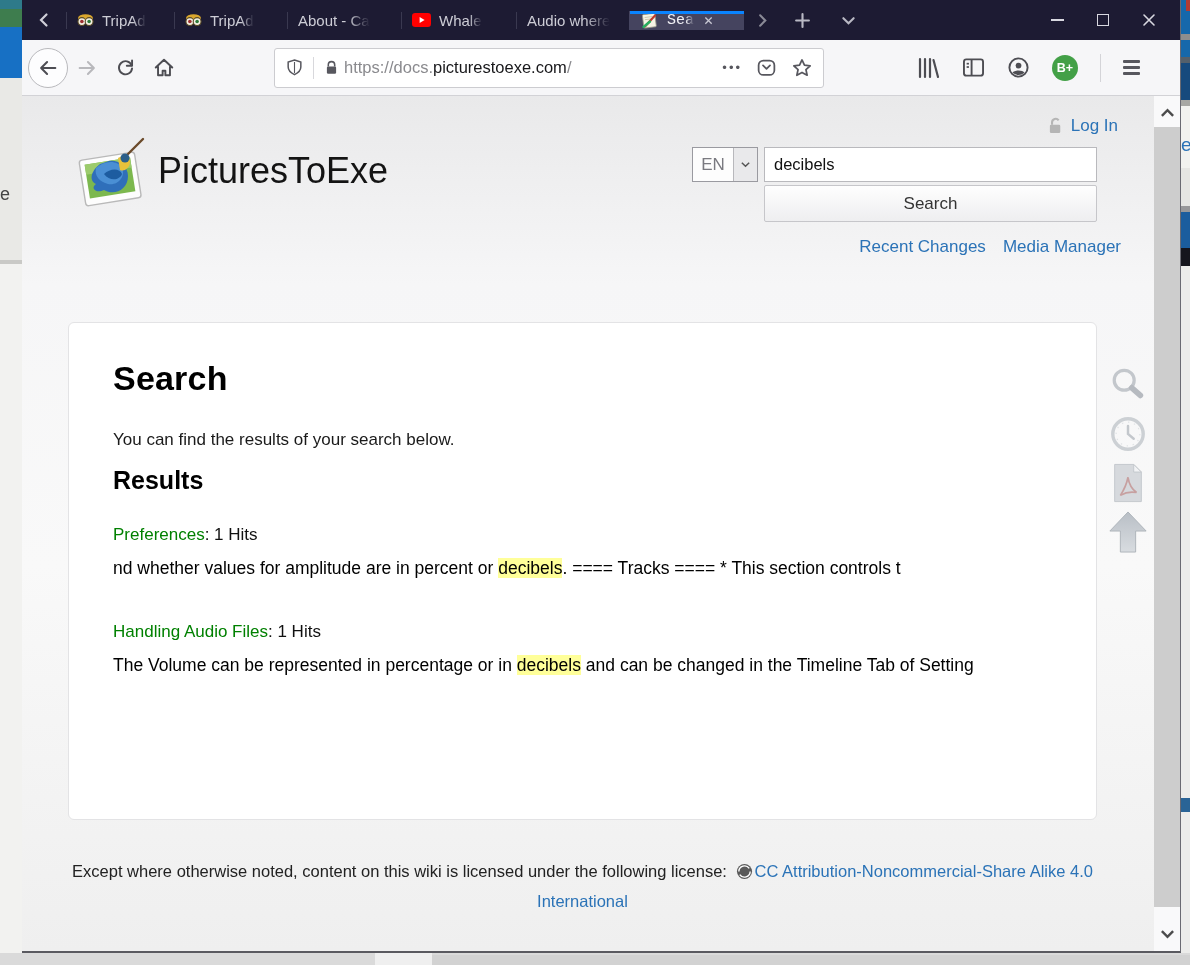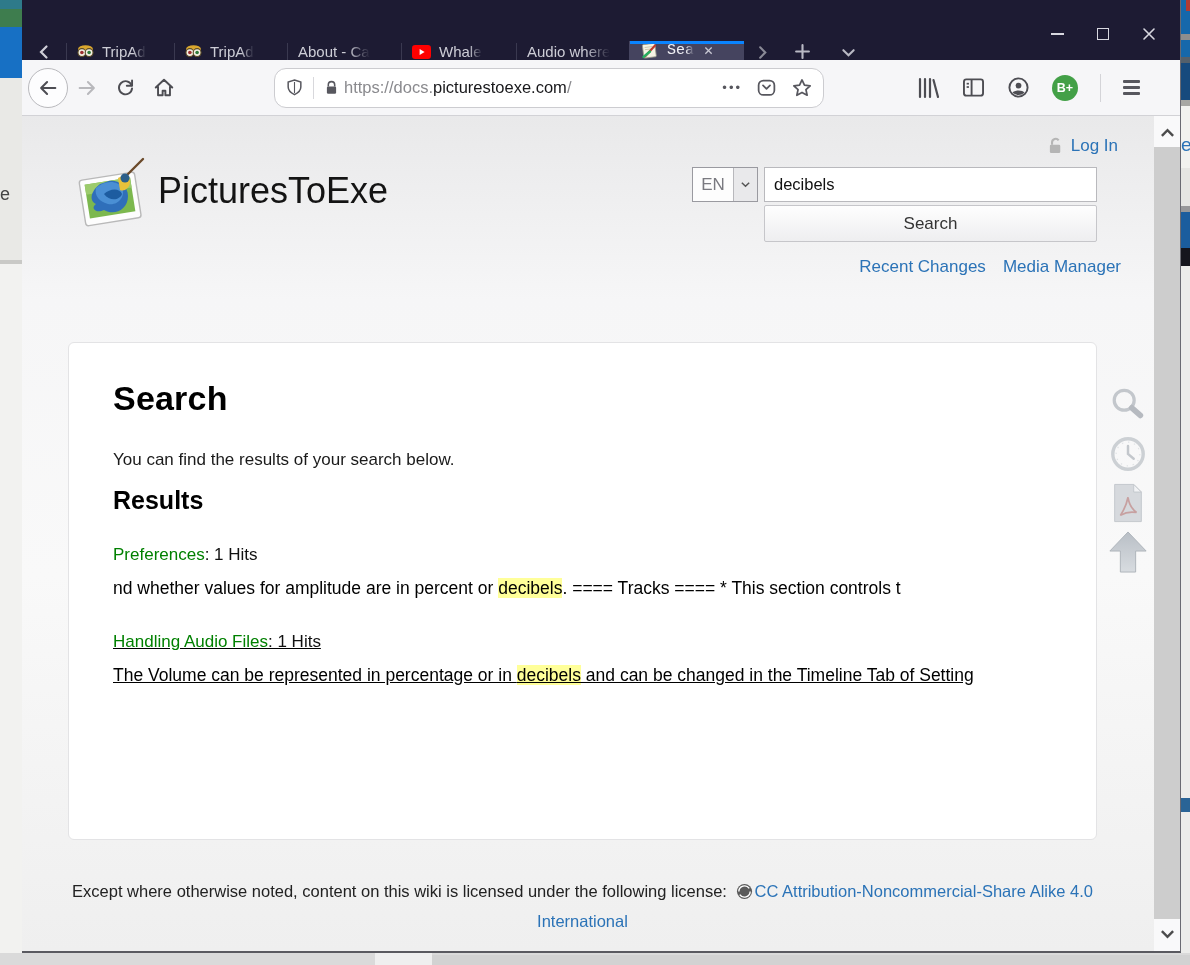--- a/index.html
+++ b/index.html
@@ -8,21 +8,21 @@
 
   
   .frag { position:absolute; }
 
   
   .window { position:absolute; left:22px; top:0; width:1159px; height:953px;
             display:flex; flex-direction:column; border-right:1px solid #6a6a72;
             border-bottom:2px solid #5a5a60; background:#fff; }
 
   
-  .tabbar { height:60px; background:#1d1b33; display:flex; align-items:flex-end; flex:0 0 auto; }
+  .tabbar { height:40px; background:#1d1b33; display:flex; align-items:center; flex:0 0 auto; }
   .tabscroll { width:44px; display:flex; align-items:center; justify-content:center; color:#cfcfd8; }
   .tab { position:relative; display:flex; align-items:center; gap:8px; padding:0 10px;
          border-left:1px solid #3a3950; color:#cdcdd6; font-size:15px; overflow:hidden; cursor:default; }
   .tab:first-of-type { border-left:none; }
   .tab .tlabel { white-space:nowrap; overflow:hidden; max-width:78px;
          -webkit-mask-image:linear-gradient(90deg,#000 70%,transparent 100%);
          mask-image:linear-gradient(90deg,#000 70%,transparent 100%); }
   .tab.active { background:#45445f; color:#f0f0f4; border-left:1px solid #45445f;font-family:Liberation Mono, monospace; }
   .tab.active::before { content:""; position:absolute; left:0; top:0; right:0; height:3px; background:#0a84ff; }
   .tab .closex { font-size:15px; color:#c9c9d4; margin-left:2px; }
@@ -34,21 +34,21 @@
 
   
   .navbar { height:56px; background:#f6f6f8; border-bottom:1px solid #d2d2d6;
             display:flex; align-items:center; flex:0 0 auto; }
   .navico { display:flex; align-items:center; justify-content:center; color:#4d4d53; }
   .backbtn { width:40px; height:40px; border:1px solid #b9b9bd; border-radius:50%;
              background:#fdfdfe; margin-left:6px; }
   .fwd { color:#b8b8bc; width:38px; }
   .rel { width:38px; } .homeb { width:40px; }
   .urlbar { width:550px; height:40px; margin-left:90px; background:#fff; border:1px solid #ccccd0;
-            border-radius:12px; display:flex; align-items:center; padding:0 10px; }
+            border-radius:3px; display:flex; align-items:center; padding:0 10px; }
   .urldiv { width:1px; height:22px; background:#d8d8dc; margin:0 9px; }
   .urltext { font-size:16.5px; margin-left:4px; white-space:nowrap; flex:1; overflow:hidden; }
   .urlgray { color:#8a8a8e; } .urlblack { color:#18181b; }
   .pageact { color:#57575e; display:flex; align-items:center; gap:14px; margin-left:8px; }
   .dots { font-size:13px; letter-spacing:2px; color:#57575e; }
   .rightico { display:flex; align-items:center; gap:22px; margin-left:92px; }
   .navdiv { width:1px; height:28px; background:#d4d4d8; }
   .bplus { width:26px; height:26px; border-radius:50%; background:#43a047; color:#fff;
            font-size:12.5px; font-weight:bold; display:flex; align-items:center; justify-content:center; }
   .burger { display:flex; flex-direction:column; gap:3.5px; }
@@ -81,21 +81,21 @@
 
   .card { position:absolute; left:46px; top:226px; width:1029px; min-height:498px;
           background:#fff; border:1px solid #e3e3e5; border-radius:6px; padding:30px 44px; }
   .card h1 { font-size:34px; color:#000; margin:6px 0 32px; letter-spacing:.2px; }
   .intro { font-size:17px; color:#1a1a1a; margin-bottom:16px; }
   .card h2 { font-size:25px; color:#000; margin-bottom:30px; }
   .reslink { color:#008000; font-size:17px; text-decoration:none; }
   .reshits { color:#111; font-size:17px; }
   .snippet { margin-top:9px; font-size:17.5px; line-height:28px; color:#000000; }
   .hl { background:#ffff99; }
-  .result + .result { margin-top:30px;text-decoration:underline; }
+  .result + .result { margin-top:40px; }
 
   .pagefoot { position:absolute; left:46px; top:762px; width:1029px; text-align:center;
               font-size:16.5px; line-height:27px; color:#222; }
   .pagefoot a { color:#2b73b7; text-decoration:none; }
   .ccicon { display:inline-block; vertical-align:-3px; margin:0 2px 0 4px; }
 
   .tools { position:absolute; left:1082px; top:268px; width:48px; display:flex;
            flex-direction:column; align-items:center; gap:7px; }
   .toolbtn { width:44px; height:42px; display:flex; align-items:center; justify-content:center; }
 

